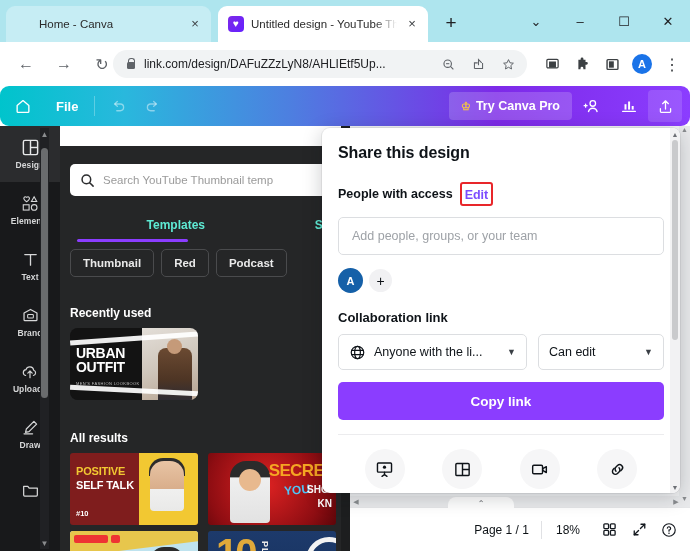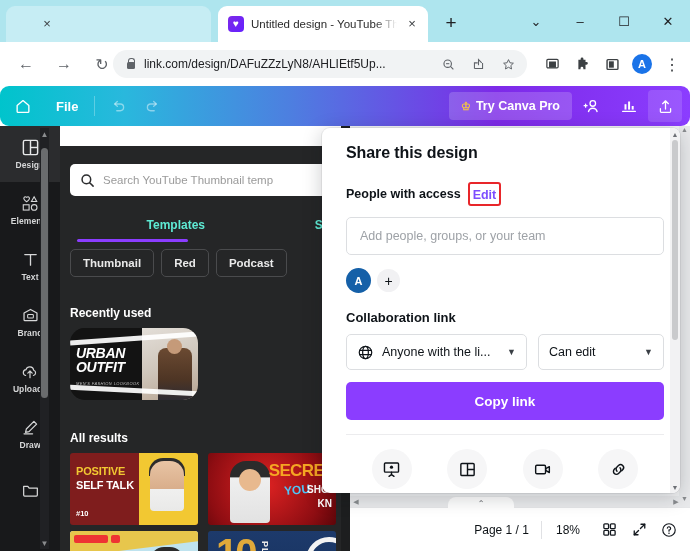--- a/index.html
+++ b/index.html
@@ -158,21 +158,21 @@
     content:""; position:absolute; left: 12%; right: 12%; bottom: 0; height: 3px;
     background:#8b3dff; border-radius: 2px;
   }
   .chips { position:absolute; left: 10px; top: 103px; display:flex; gap: 7px; }
   .chip { height: 28px; padding: 0 12px; border: 1px solid #4a4b4d; border-radius: 5px;
           color:#e9e9e9; font-size: 11.5px; font-weight: 600; display:flex;
           align-items:center; cursor:pointer; white-space:nowrap; }
   .sec-title { position:absolute; left: 10px; color:#ffffff; font-size: 12px; font-weight: 700; }
   .sec-recent { top: 160px; }
   .sec-all { top: 285px; }
-  .thumb-card { position:absolute; border-radius: 15px; overflow:hidden;font-style:italic; }
+  .thumb-card { position:absolute; border-radius: 8px; overflow:hidden; }
   .tc-urban { left: 10px; top: 182px; width: 128px; height: 72px; background:#1b1b1b; }
   .tc-urban .half-dark { position:absolute; left:0; top:0; width: 58%; height: 100%; background:#131313; }
   .tc-urban .half-ph { position:absolute; right:0; top:0; width: 44%; height:100%;
                        background: linear-gradient(160deg,#e3ded8 0%,#cfc6bb 50%,#b7a391 100%); }
   .tc-urban .figure { position:absolute; right: 6px; bottom: 0; width: 34px; height: 52px;
                       background: linear-gradient(180deg,#6b4a32 0%,#4e3524 60%,#2e2b33 100%);
                       border-radius: 8px 8px 0 0; }
   .tc-urban .figure::before { content:""; position:absolute; left: 9px; top: -9px; width: 15px;
                       height: 15px; border-radius:50%; background:#c59a79; }
   .tc-urban .t1 { position:absolute; left: 6px; top: 18px; color:#fff; font-size: 14px;
@@ -270,21 +270,20 @@
   .status-zoom { font-size: 12px; color: #0d1216; padding: 0 14px; cursor:pointer; }
   .status-icon { width: 30px; height: 30px; display:flex; align-items:center;
                  justify-content:center; color:#14191f; cursor:pointer; }
 
   
   .share-dialog {
     position: absolute; left: 322px; top: 128px; width: 358px; height: 365px;
     background: #ffffff; border-radius: 8px;
     box-shadow: 0 4px 20px rgba(14,19,24,.22), 0 0 0 1px rgba(14,19,24,.06);
     overflow: hidden;
-    padding-left: 8px;
   }
   .sd-body { padding: 16px 16px 0 16px; }
   .sd-title { font-size: 16px; font-weight: 700; color: #0e1318; letter-spacing: -.1px; }
   .sd-row-access { display:flex; align-items:center; gap: 7px; margin-top: 20px; }
   .sd-access-label { font-size: 12.5px; font-weight: 700; color: #0e1318; }
   .sd-edit-wrap { border: 2px solid #e8262a; border-radius: 3px; padding: 1px 3px; }
   .sd-edit { font-size: 12.5px; font-weight: 700; color: #7c4dff; cursor: pointer; }
   .sd-input {
     margin-top: 11px; height: 38px; border: 1px solid #dcdee1; border-radius: 5px;
     display:flex; align-items:center; padding: 0 13px;
@@ -332,20 +331,21 @@
 </head>
 <body>
 
 <div id="app">
 
   <div class="browser-tabstrip">
     <div class="tab inactive">
       <span class="tab-favicon">
         <span class="fav-canva-ring"></span>
       </span>
+      <span class="tab-title">Home - Canva</span>
       <span class="tab-close">×</span>
     </div>
     <div class="tab active">
       <span class="tab-favicon">
         <span class="fav-canva-sq">
             <span class="heart">♥</span>
           </span>
       </span>
       <span class="tab-title">Untitled design - YouTube Th</span>
       <span class="tab-close">×</span>

